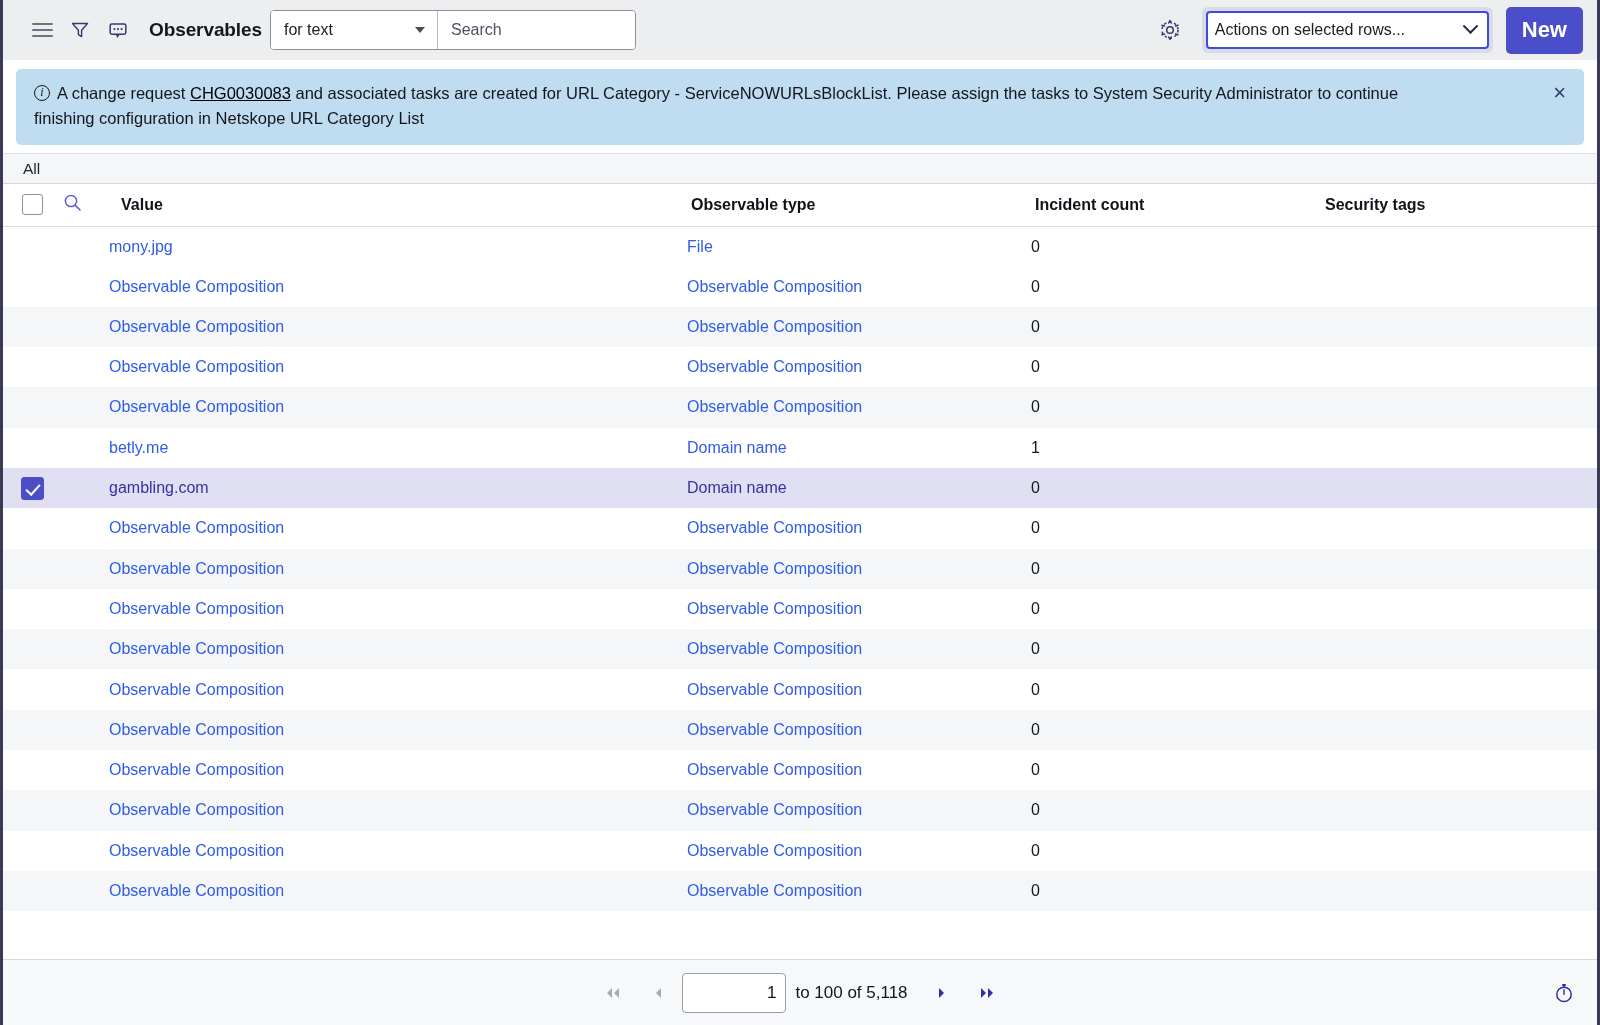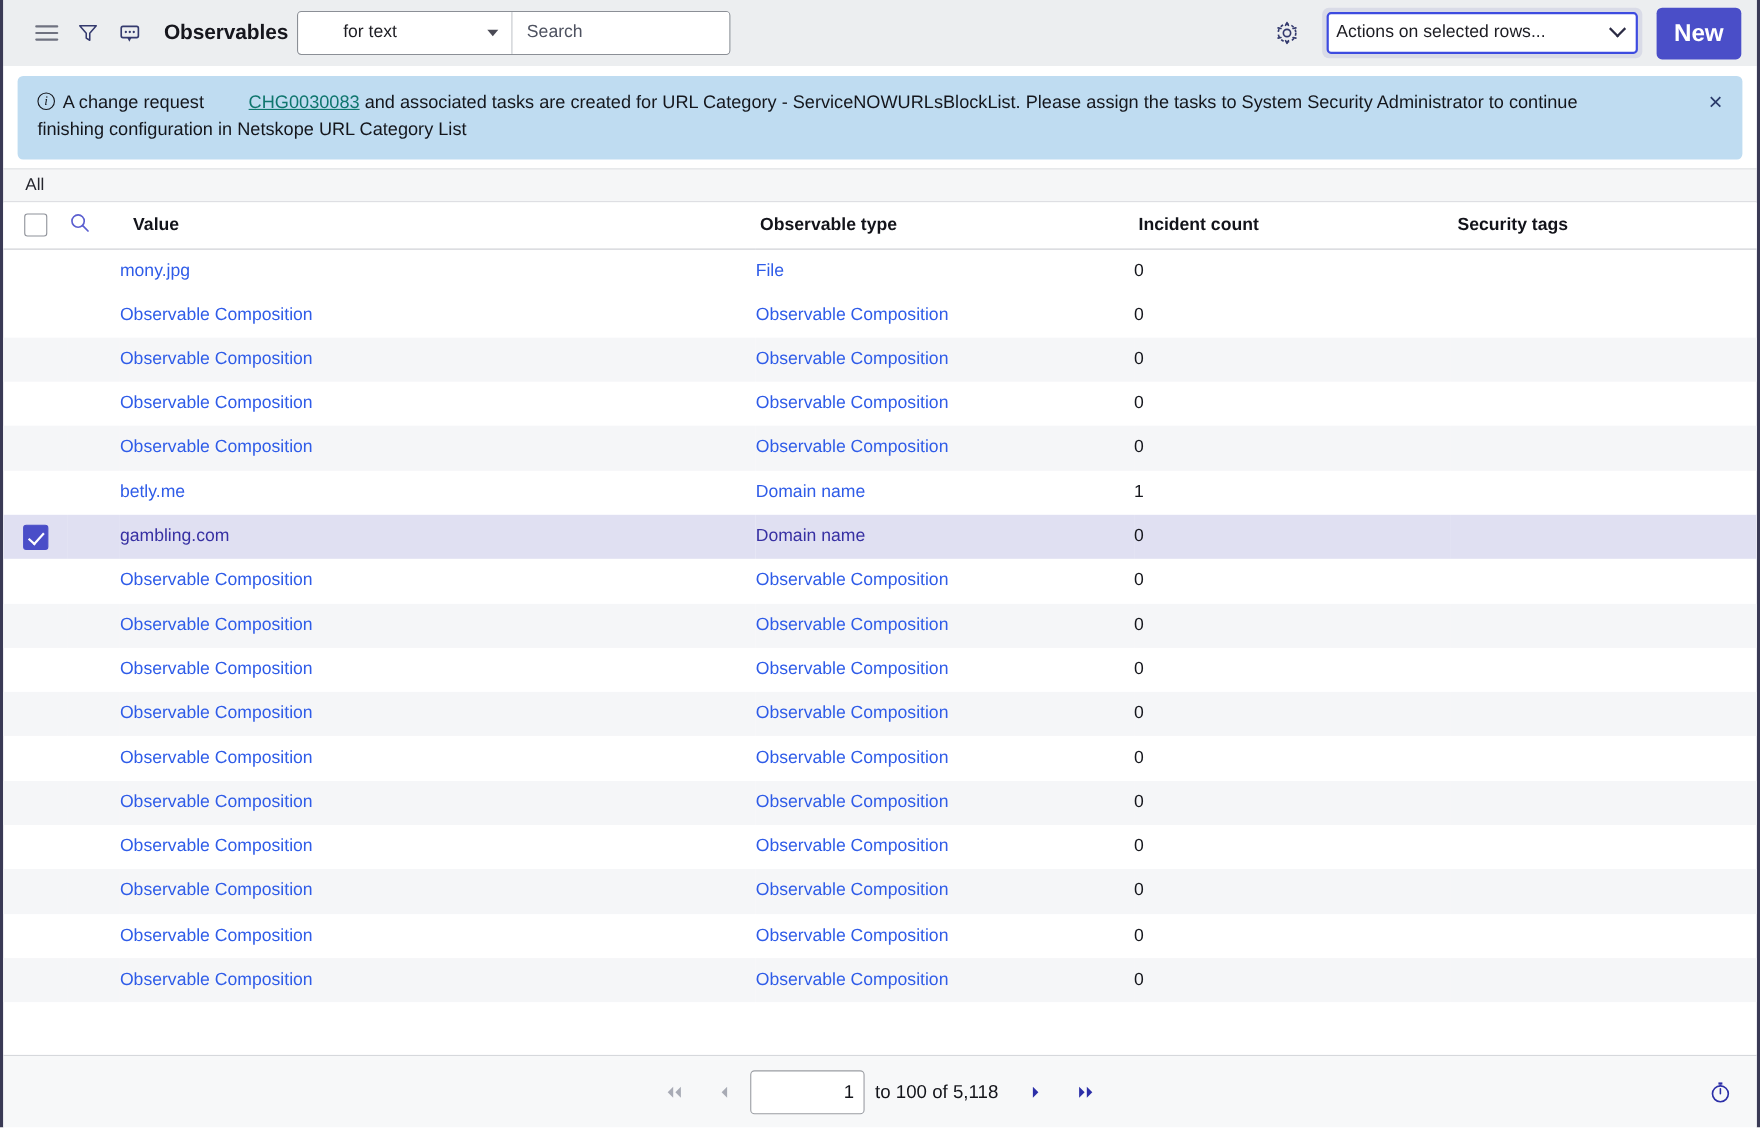--- a/index.html
+++ b/index.html
@@ -92,21 +92,20 @@
     width: 167px;
     display: flex;
     align-items: center;
     justify-content: space-between;
     padding: 0 12px 0 13px;
     font-size: 16px;
     color: #1c1c22;
     border-right: 1px solid #b4b8be;
     cursor: pointer;
     background: #ffffff;
-    margin-left: 28px;
   }
   .caret-sm {
     width: 0; height: 0;
     border-left: 5px solid transparent;
     border-right: 5px solid transparent;
     border-top: 6px solid #4a4a55;
     margin-left: 8px;
   }
   .search-input {
     width: 197px;
@@ -208,24 +207,23 @@
     content: "i";
     position: absolute;
     left: 0; right: 0; top: -3px;
     text-align: center;
     font-size: 12px;
     font-style: italic;
     font-family: "Liberation Serif", serif;
     color: #14161c;
   }
   .banner-link {
-    color: #0f766e;
+    color: #000000;
     text-decoration: underline;
     cursor: pointer;
-    margin-left: 36px;
   }
   .banner-close {
     position: absolute;
     right: 18px;
     top: 13px;
     font-size: 22px;
     color: #2b3b6b;
     cursor: pointer;
     line-height: 1;
     font-weight: 300;

